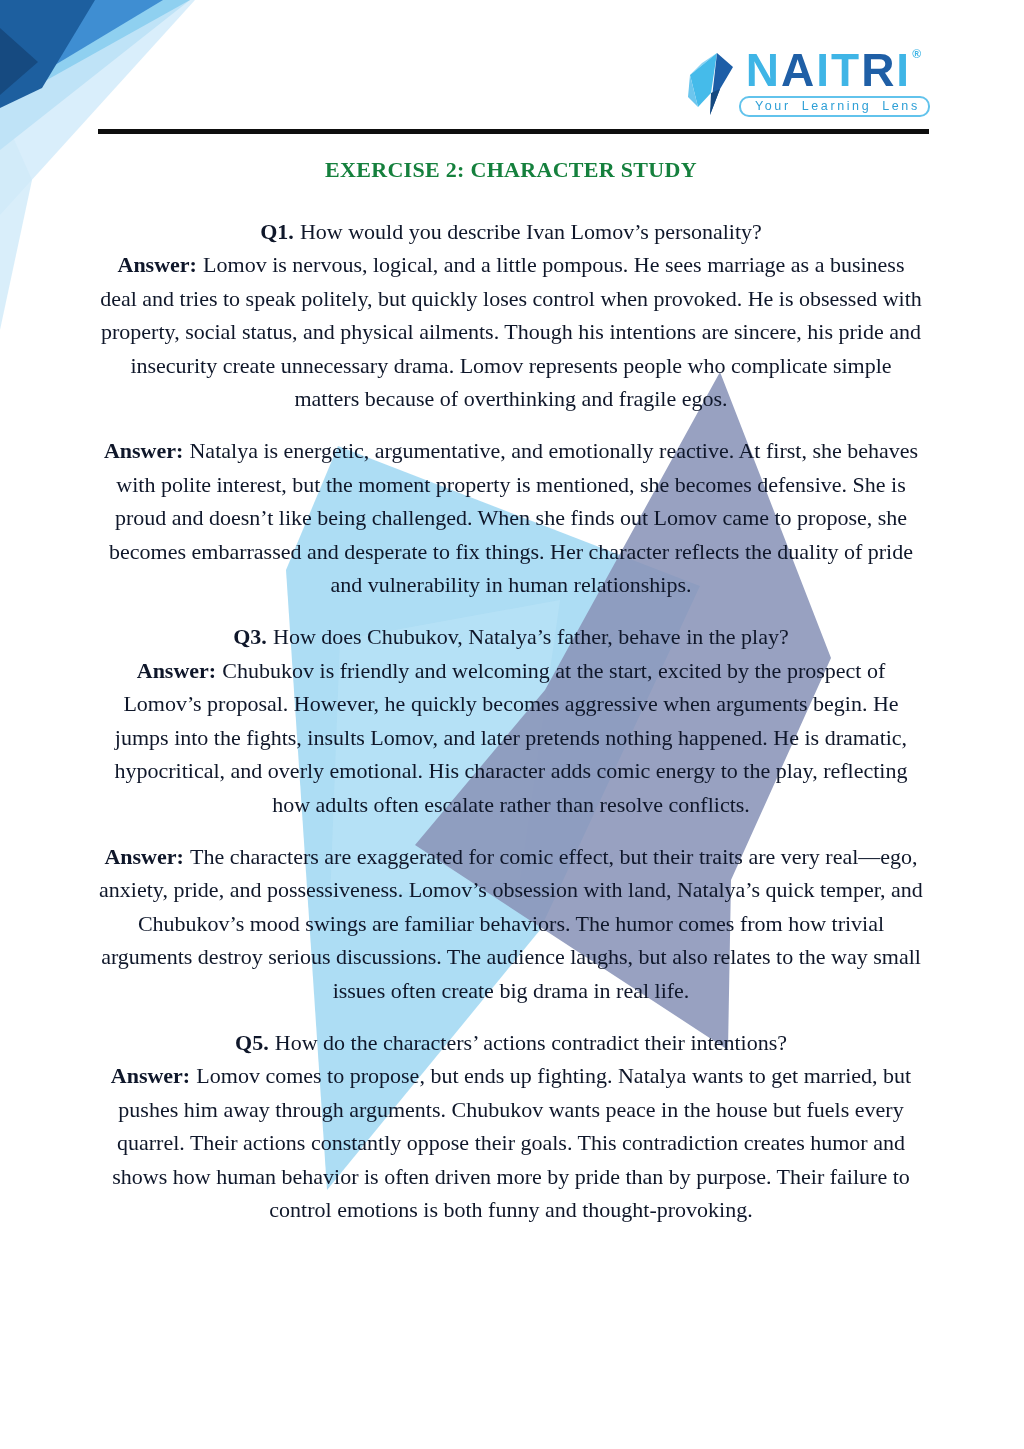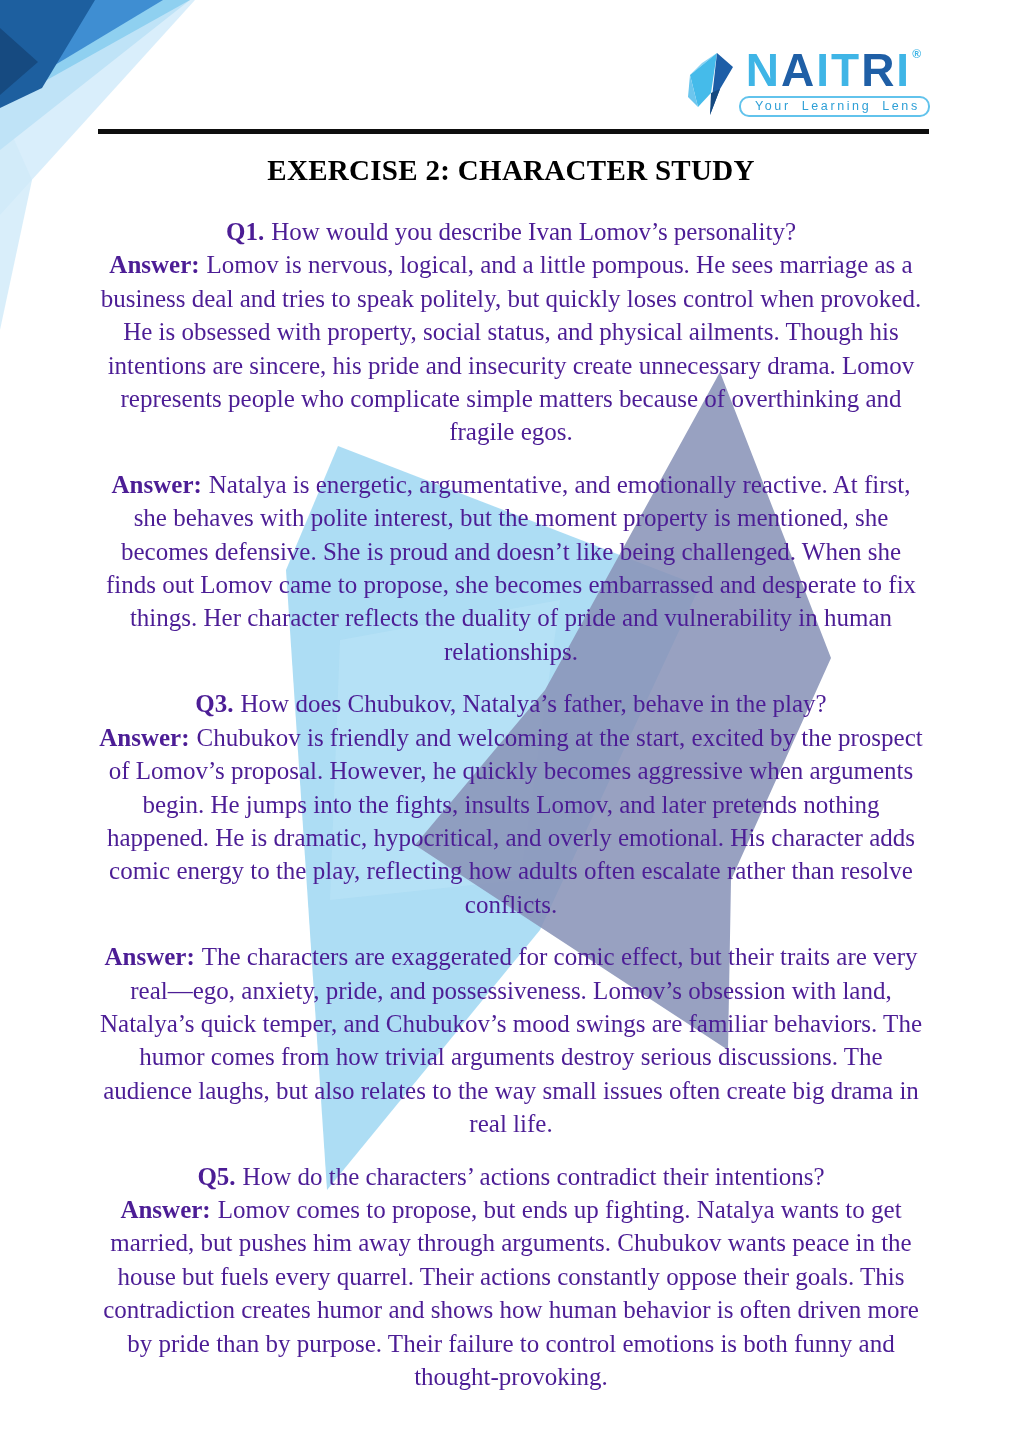--- a/index.html
+++ b/index.html
@@ -71,32 +71,32 @@
   
   .content {
     position: absolute;
     top: 152px;
     left: 97px;
     width: 828px;
     z-index: 1;
   }
   .page-title {
     margin: 0 0 27px 0;
-    font-size: 29px;
+    font-size: 22px;
     line-height: 36px;
     font-weight: bold;
-    color: #000000;
+    color: #15803d;
     letter-spacing: 0.3px;
   }
   .qa { margin: 0 0 19px 0; }
   .qa p {
     margin: 0;
-    font-size: 25px;
+    font-size: 22px;
     line-height: 33.4px;
-    color: #4c1d95;
+    color: #0f172a;
   }
   .b { font-weight: bold; margin-right: 0.28em; }
 </style>
 </head>
 <body>
 
 <div class="page">
 
   <svg class="watermark" width="1024" height="1449" viewBox="0 0 1024 1449">
     <polygon points="338,446 700,586 540,930 327,1190 286,570" fill="#9bd5f2" opacity="0.82"></polygon>

